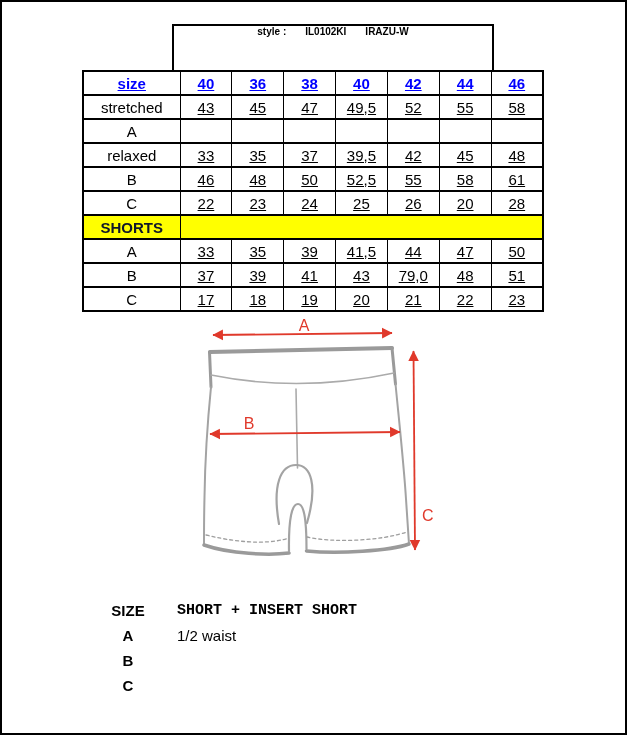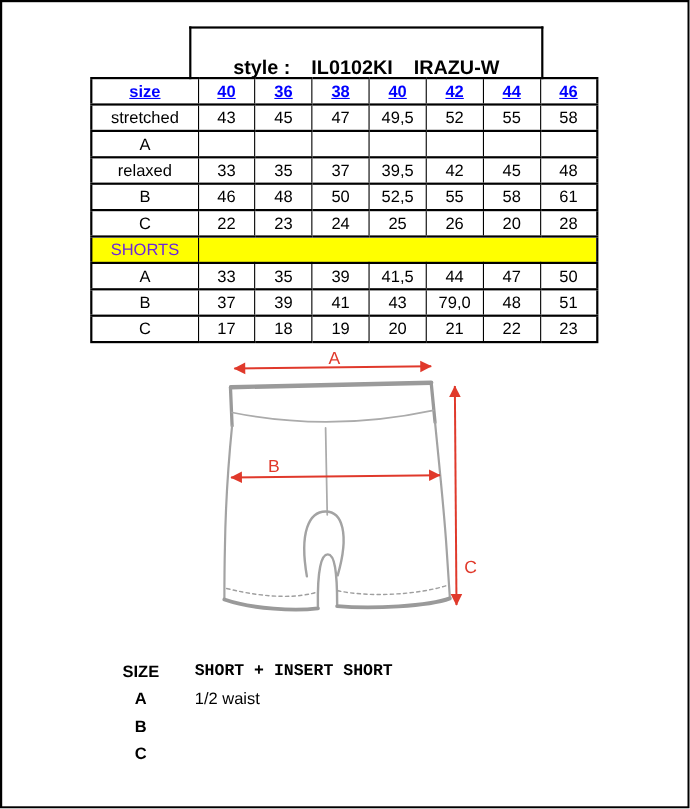--- a/index.html
+++ b/index.html
@@ -7,47 +7,47 @@
     position:relative; width:627px; height:735px;
     box-sizing:border-box; border:2px solid #000;
     background:#fff; overflow:hidden;
     font-family:"Liberation Sans", sans-serif; color:#000;
   }
 
   
   .style-box {
     position:absolute; left:170px; top:22px; width:322px; height:48px;
     box-sizing:border-box; border:2px solid #000; border-bottom:none;
-    display:flex; align-items:flex-end; justify-content:center;
-    font-size:18px; font-weight:bold;
+    display:flex; align-items:flex-start; justify-content:center;
+    font-size:10px; font-weight:bold;
   }
   .style-box .gap { display:inline-block; width:19px; }
 
   
   table.size-table {
     position:absolute; left:80px; top:68px; width:462px;
     border-collapse:collapse; table-layout:fixed;
     border:2px solid #000;
   }
   table.size-table td, table.size-table th {
     border-style:solid; border-color:#000;
     border-width:2px 1px;               
     height:22px; padding:0; text-align:center; vertical-align:middle;
     font-size:15px; line-height:1; overflow:hidden; white-space:nowrap;
   }
   table.size-table th.size-head {
     color:#0000ff; font-weight:bold; text-decoration:underline;
   }
   table.size-table td.row-label { font-weight:normal; }
-  table.size-table td.val { font-weight:normal; }
+  table.size-table td.val { font-weight:normal;text-decoration:underline; }
   table.size-table tr.section-row td {
     background:#ffff00;
   }
   table.size-table td.section-label {
-    color:#6d28d9; font-weight:normal;
+    color:#0f172a; font-weight:bold;
   }
 
   
   svg.diagram { position:absolute; left:140px; top:308px; }
   .arrow-label { fill:#e0392b; font-size:16px; font-family:"Liberation Sans", sans-serif; }
 
   
   .legend { position:absolute; left:80px; top:596px; width:480px; font-size:15px; }
   .legend .lrow { display:flex; line-height:25px; }
   .legend .lkey { width:92px; text-align:center; font-weight:bold; flex:none; }

